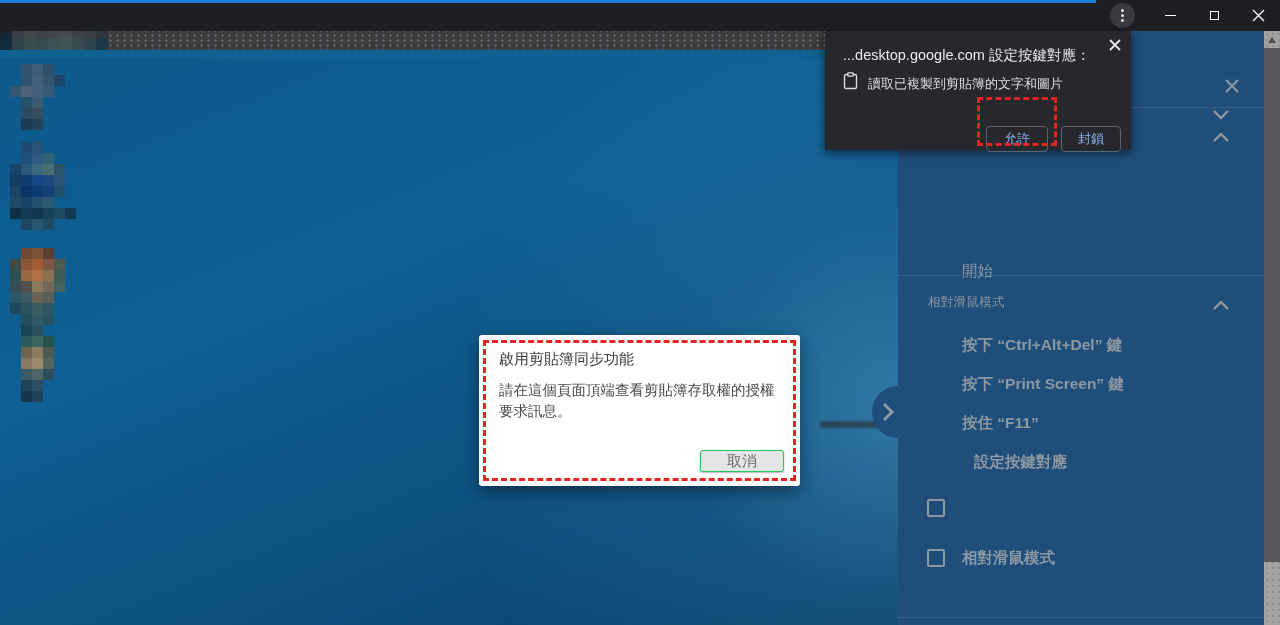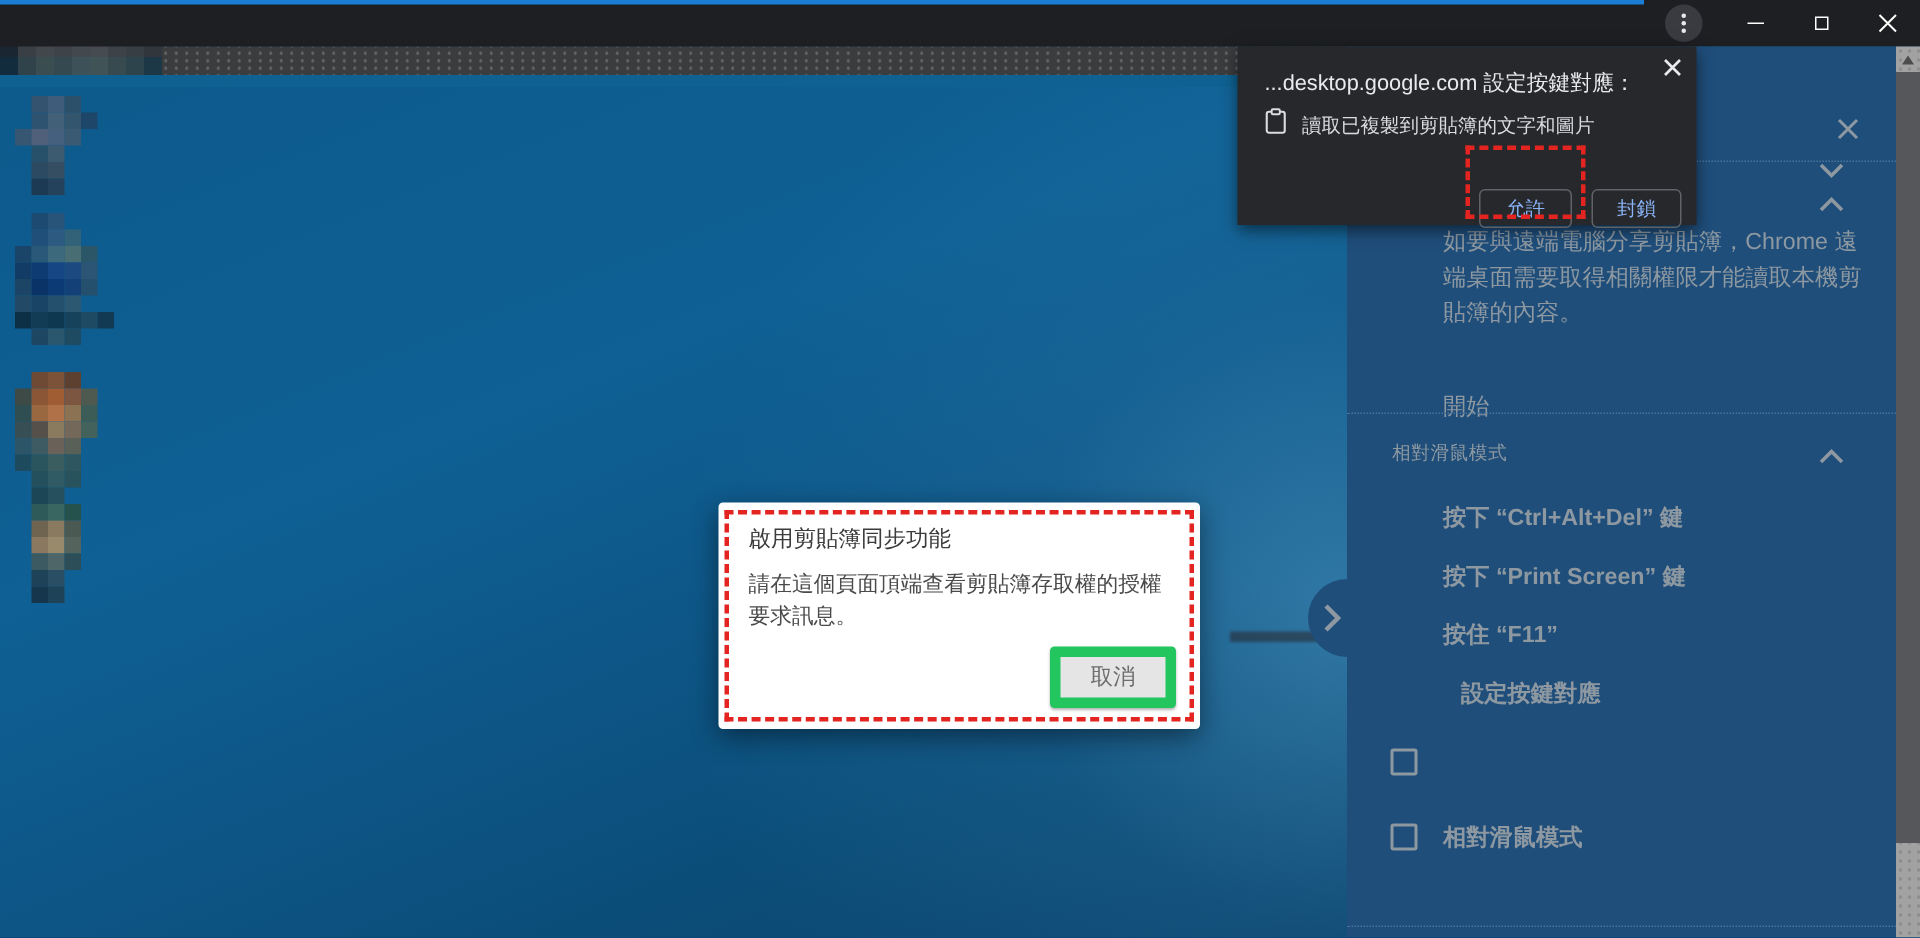--- a/index.html
+++ b/index.html
@@ -71,22 +71,22 @@
   .btn-block { left:236px; width:60px; }
   .redbox-allow { position:absolute; left:152px; top:66px; width:80px; height:49px;
     border:3px dashed #e42420; z-index:6; pointer-events:none; }
 
   
   .dialog { position:absolute; left:479px; top:335px; width:321px; height:151px; background:#ffffff; border-radius:3px;
     z-index:4; box-shadow:0 5px 18px rgba(0,0,0,.45); }
   .dialog-redbox { position:absolute; left:4px; top:5px; right:4px; bottom:5px; border:3px dashed #e42420; pointer-events:none; }
   .dialog-title { position:absolute; left:20px; top:15px; font-size:15px; font-weight:normal; color:#3c3c3c;text-align:right; }
   .dialog-body { position:absolute; left:20px; top:45px; width:287px; font-size:14.5px; line-height:21px; color:#4a4a4a; }
-  .dialog-cancel { position:absolute; right:16px; bottom:14px; width:84px; height:41px; background:#e5e5e5;
-    border:7px solid #22c55e; border-radius:3px; color:#6e6e6e; font-size:15px;
+  .dialog-cancel { position:absolute; right:16px; bottom:14px; width:84px; height:22px; background:#e5e5e5;
+    border:1px solid #22c55e; border-radius:3px; color:#6e6e6e; font-size:15px;
     font-family:"Liberation Sans", sans-serif; box-shadow:0 1px 2px rgba(0,0,0,.3); cursor:pointer; }
 </style>
 </head>
 <body>
 
 <div class="desktop"></div>
 <div class="logo-shadow"></div>
 <div class="graystrip"></div>
 <div class="band"></div>
 <div class="mosaic-layer">
@@ -340,21 +340,20 @@
     </svg>
   </div>
 
   <div class="sb-divider" style="top:76px;"></div>
 
   <div class="sb-icon" style="left:314px; top:98px;">
     <svg width="18" height="12" viewBox="0 0 18 12">
       <path d="M2 10 L9 3 L16 10" stroke="#8d98a1" stroke-width="2.4" fill="none"></path>
     </svg>
   </div>
-  <div class="sb-desc">如要與遠端電腦分享剪貼簿，Chrome 遠端桌面需要取得相關權限才能讀取本機剪貼簿的內容。</div>
   <div class="sb-start">開始</div>
 
   <div class="sb-divider" style="top:244px;"></div>
 
   <div class="sb-header">相對滑鼠模式</div>
   <div class="sb-icon" style="left:314px; top:266px;">
     <svg width="18" height="12" viewBox="0 0 18 12">
       <path d="M2 10 L9 3 L16 10" stroke="#8d98a1" stroke-width="2.4" fill="none"></path>
     </svg>
   </div>

